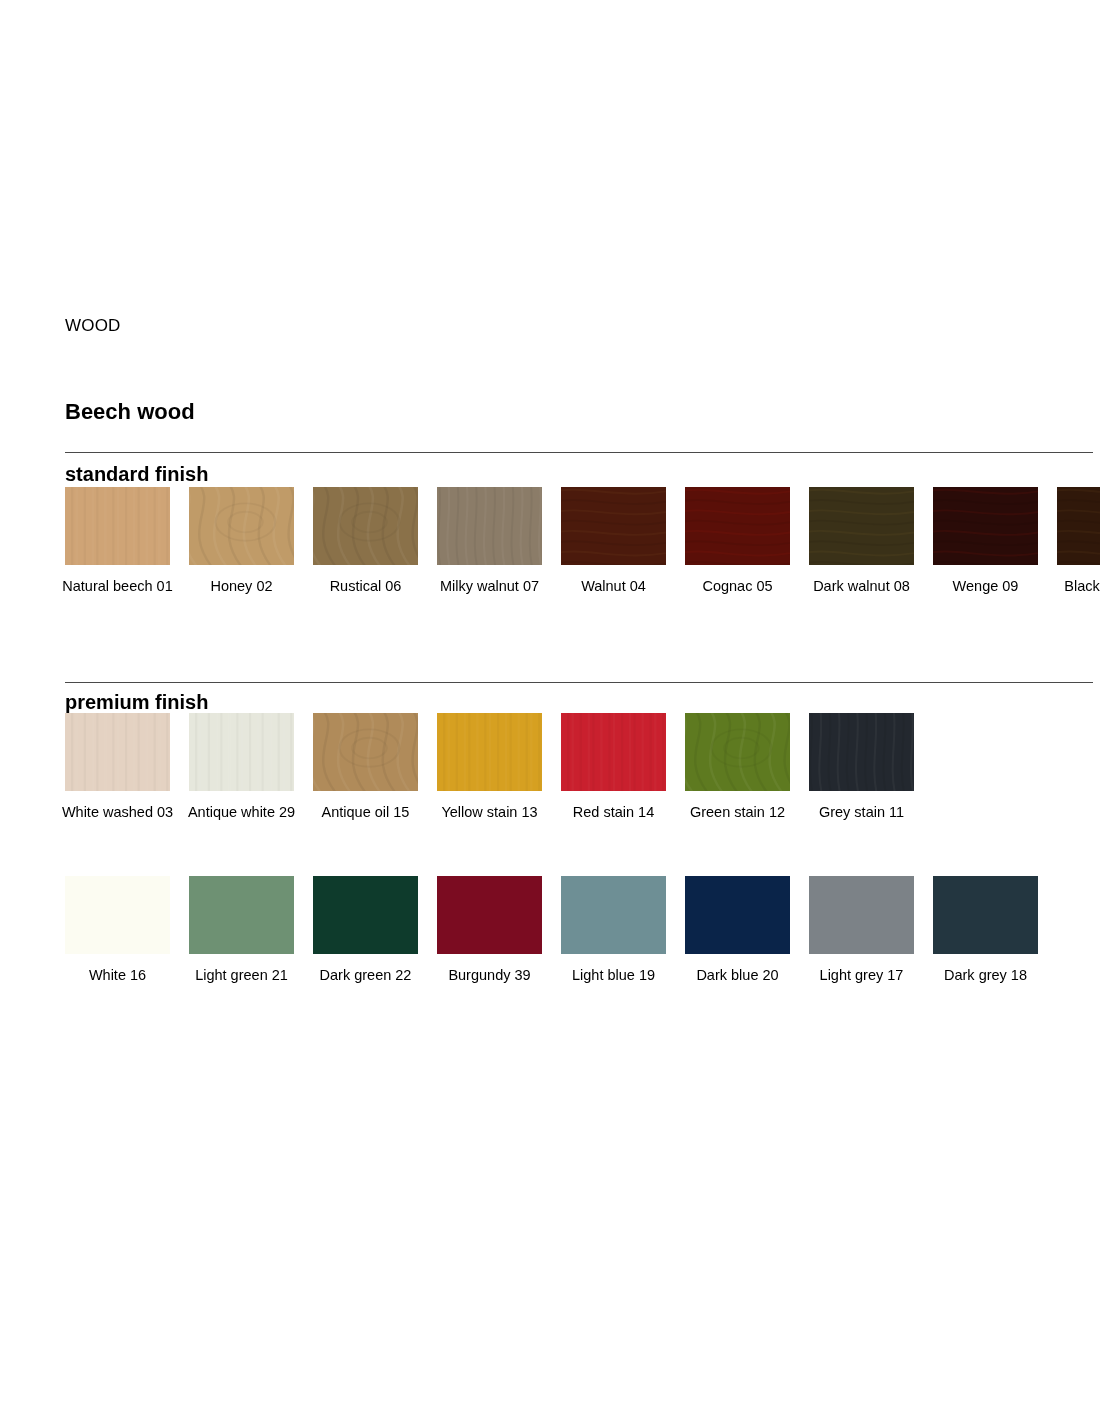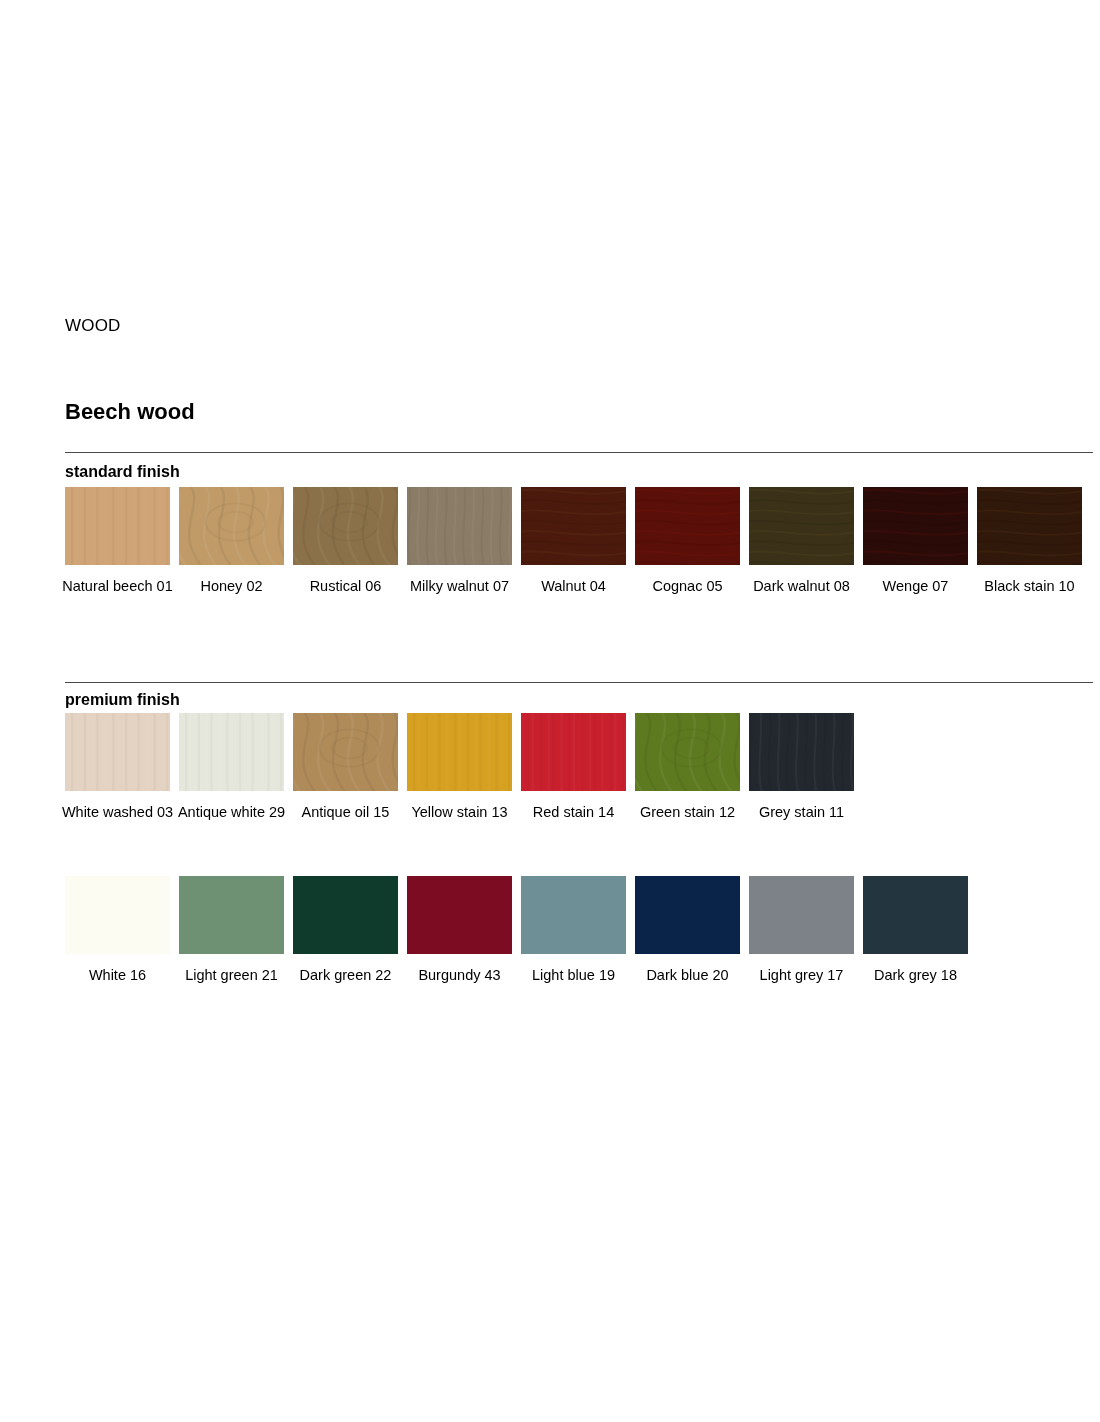--- a/index.html
+++ b/index.html
@@ -47,42 +47,42 @@
     width: 1028px;
     height: 1px;
     background: #4a4a4a;
   }
   .rule.standard { top: 452px; }
   .rule.premium  { top: 682px; }
 
   .h-sub {
     position: absolute;
     left: 65px;
-    font-size: 16px;
+    font-size: 20px;
     font-weight: bold;
   }
   .h-sub.standard { top: 463px; }
   .h-sub.premium  { top: 691px; }
 
   
   .swatch-row {
     position: absolute;
     left: 65px;
     width: 1028px;
     display: flex;
     flex-direction: row;
     align-items: flex-start;
   }
   .row-standard { top: 487px; }
   .row-premium-1 { top: 713px; align-items: flex-end; }
   .row-premium-2 { top: 876px; }
 
   .swatch-cell {
     width: 105px;
-    margin-right: 9px;
+    margin-right: 19px;
     display: flex;
     flex-direction: column;
     align-items: center;
   }
   .swatch-cell:last-child { margin-right: 9px; }
 
   .chip {
     width: 105px;
     height: 78px;
     position: relative;
@@ -272,21 +272,21 @@
             <path d="M0 25 C 30 16, 62 35, 110 22" fill="none" stroke="rgba(0,0,0,0.30)" stroke-width="2" opacity="0.38"></path>
             <path d="M0 36 C 30 27, 62 46, 110 33" fill="none" stroke="rgba(190,30,20,0.45)" stroke-width="2" opacity="0.38"></path>
             <path d="M0 47 C 30 38, 62 57, 110 44" fill="none" stroke="rgba(0,0,0,0.30)" stroke-width="2" opacity="0.38"></path>
             <path d="M0 58 C 30 49, 62 68, 110 55" fill="none" stroke="rgba(190,30,20,0.45)" stroke-width="2" opacity="0.38"></path>
             <path d="M0 69 C 30 60, 62 79, 110 66" fill="none" stroke="rgba(0,0,0,0.30)" stroke-width="2" opacity="0.38"></path>
             <path d="M0 80 C 30 71, 62 90, 110 77" fill="none" stroke="rgba(190,30,20,0.45)" stroke-width="2" opacity="0.38"></path>
             <path d="M0 91 C 30 82, 62 101, 110 88" fill="none" stroke="rgba(0,0,0,0.30)" stroke-width="2" opacity="0.38"></path>
             <path d="M0 102 C 30 93, 62 112, 110 99" fill="none" stroke="rgba(190,30,20,0.45)" stroke-width="2" opacity="0.38"></path>
           </svg>
         </div>
-        <div class="chip-label">Wenge 07</div>
+        <div class="chip-label">Wenge 09</div>
       </div>
       <div class="swatch-cell">
         <div class="chip" style="background: rgb(48, 24, 10);">
           <svg class="grain" viewBox="0 0 110 100" preserveAspectRatio="none" xmlns="http://www.w3.org/2000/svg">
             <path d="M0 3 C 30 -6, 62 13, 110 0" fill="none" stroke="rgba(0,0,0,0.30)" stroke-width="2" opacity="0.38"></path>
             <path d="M0 14 C 30 5, 62 24, 110 11" fill="none" stroke="rgba(190,150,60,0.30)" stroke-width="2" opacity="0.38"></path>
             <path d="M0 25 C 30 16, 62 35, 110 22" fill="none" stroke="rgba(0,0,0,0.30)" stroke-width="2" opacity="0.38"></path>
             <path d="M0 36 C 30 27, 62 46, 110 33" fill="none" stroke="rgba(190,150,60,0.30)" stroke-width="2" opacity="0.38"></path>
             <path d="M0 47 C 30 38, 62 57, 110 44" fill="none" stroke="rgba(0,0,0,0.30)" stroke-width="2" opacity="0.38"></path>
             <path d="M0 58 C 30 49, 62 68, 110 55" fill="none" stroke="rgba(190,150,60,0.30)" stroke-width="2" opacity="0.38"></path>
@@ -488,21 +488,21 @@
       <div class="swatch-cell">
         <div class="chip plain-white" style="background: rgb(110, 145, 115);"></div>
         <div class="chip-label">Light green 21</div>
       </div>
       <div class="swatch-cell">
         <div class="chip plain-white" style="background: rgb(14, 59, 44);"></div>
         <div class="chip-label">Dark green 22</div>
       </div>
       <div class="swatch-cell">
         <div class="chip plain-white" style="background: rgb(123, 12, 33);"></div>
-        <div class="chip-label">Burgundy 43</div>
+        <div class="chip-label">Burgundy 39</div>
       </div>
       <div class="swatch-cell">
         <div class="chip plain-white" style="background: rgb(110, 143, 149);"></div>
         <div class="chip-label">Light blue 19</div>
       </div>
       <div class="swatch-cell">
         <div class="chip plain-white" style="background: rgb(10, 36, 73);"></div>
         <div class="chip-label">Dark blue 20</div>
       </div>
       <div class="swatch-cell">

